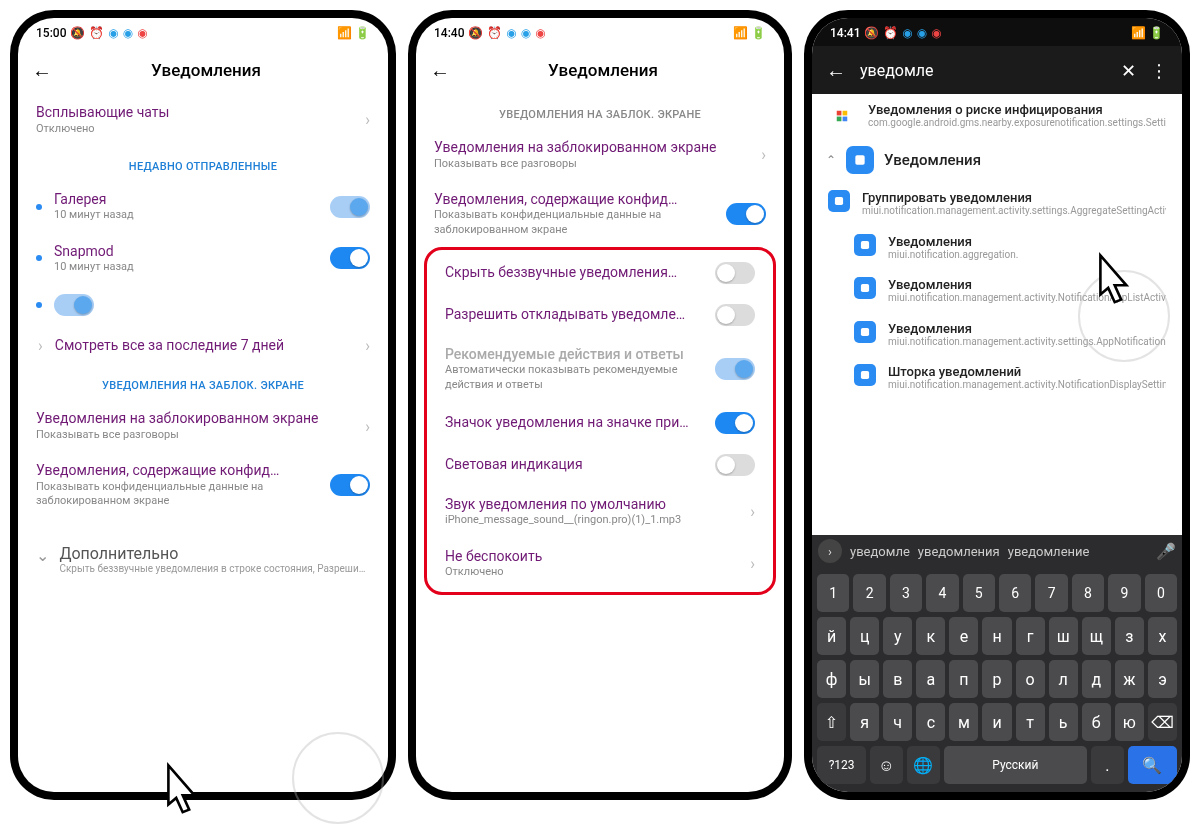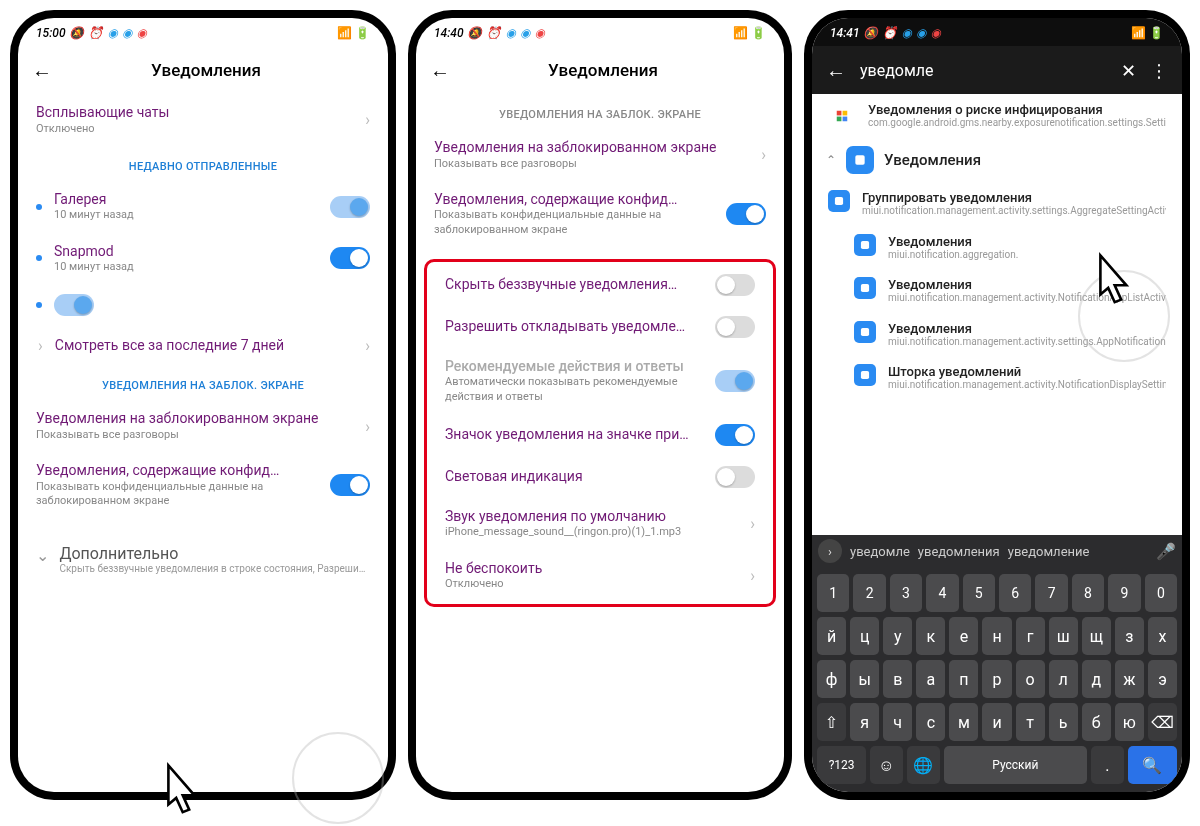--- a/index.html
+++ b/index.html
@@ -33,21 +33,21 @@
   .statusbar {
     height: 28px;
     display: flex;
     align-items: center;
     justify-content: space-between;
     padding: 2px 18px 0;
     font-size: 12px;
     font-weight: 500;
   }
   .statusbar.dark { background:#0e0e0e; color:#fff; }
-  .sb-left { display:flex; align-items:center; gap:4px;font-style:italic; }
+  .sb-left { display:flex; align-items:center; gap:4px; }
   .sb-right { display:flex; align-items:center; gap:3px; }
   .appbar {
     height: 48px;
     display:flex;
     align-items:center;
     padding: 0 14px;
     gap: 14px;
   }
   .appbar.dark { background:#1b1b1b; color:#fff; }
   .back-arrow { font-size:20px; font-weight:500; }
@@ -78,21 +78,21 @@
   .toggle::after {
     content:""; position:absolute; width:18px; height:18px; border-radius:50%;
     background:#fff; top:2px; left:2px; box-shadow:0 1px 2px rgba(0,0,0,.25);
     transition:none;
   }
   .toggle.on { background:#1e88f2; }
   .toggle.on::after { left:20px; }
   .toggle.half { background:#a8cef6; }
   .toggle.half::after { background:#5ba8ee; left:20px; }
   .highlight-box {
-    margin: 12px 8px; border:3px solid #e2001a; border-radius:10px;
+    margin: 0 8px; border:3px solid #e2001a; border-radius:18px;
     padding: 2px 0;
   }
   .adv-row {
     display:flex; align-items:flex-start; gap:10px; padding: 8px 18px;
   }
   .adv-exp { color:#999; font-size:16px; padding-top:2px;}
   .adv-title { font-size:16px; color:#555; }
   .adv-sub { font-size:10px; color:#999; line-height:1.25; white-space:nowrap; overflow:hidden; text-overflow:ellipsis;}
   
   .searchlist { background:#fff; }

